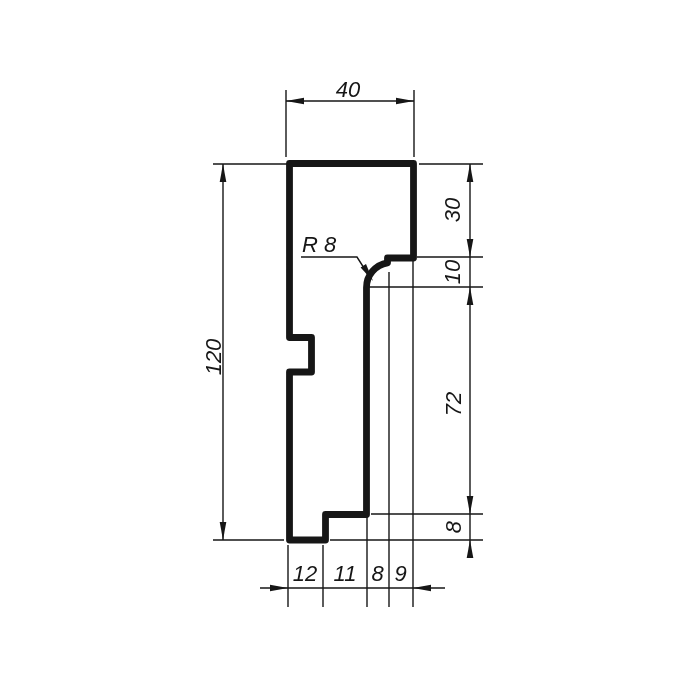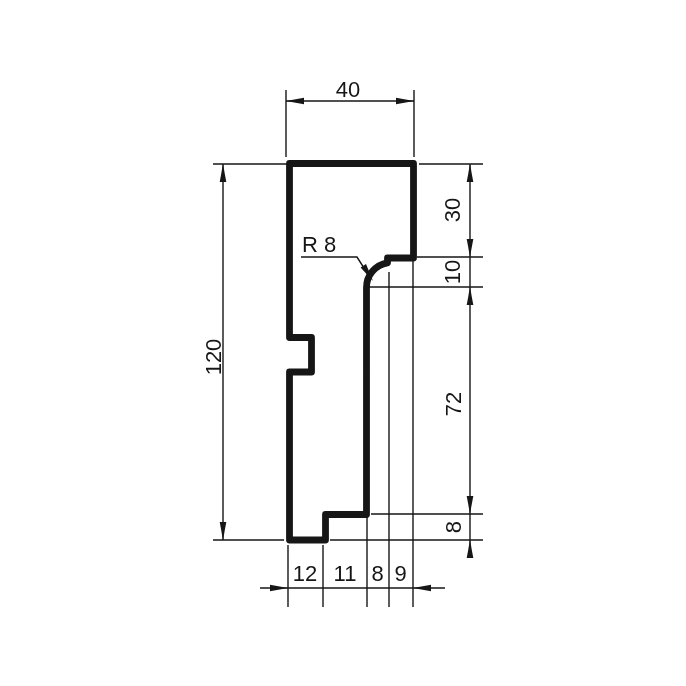--- a/index.html
+++ b/index.html
@@ -6,20 +6,21 @@
     margin: 0;
     padding: 0;
     background: #ffffff;
   }
   .canvas {
     position: relative;
     width: 686px;
     height: 686px;
     background: #ffffff;
     overflow: hidden;
+    font-style: italic;
   }
   svg {
     display: block;
   }
   .thin {
     stroke: #161616;
     stroke-width: 1.4;
     fill: none;
   }
   .dimline {

